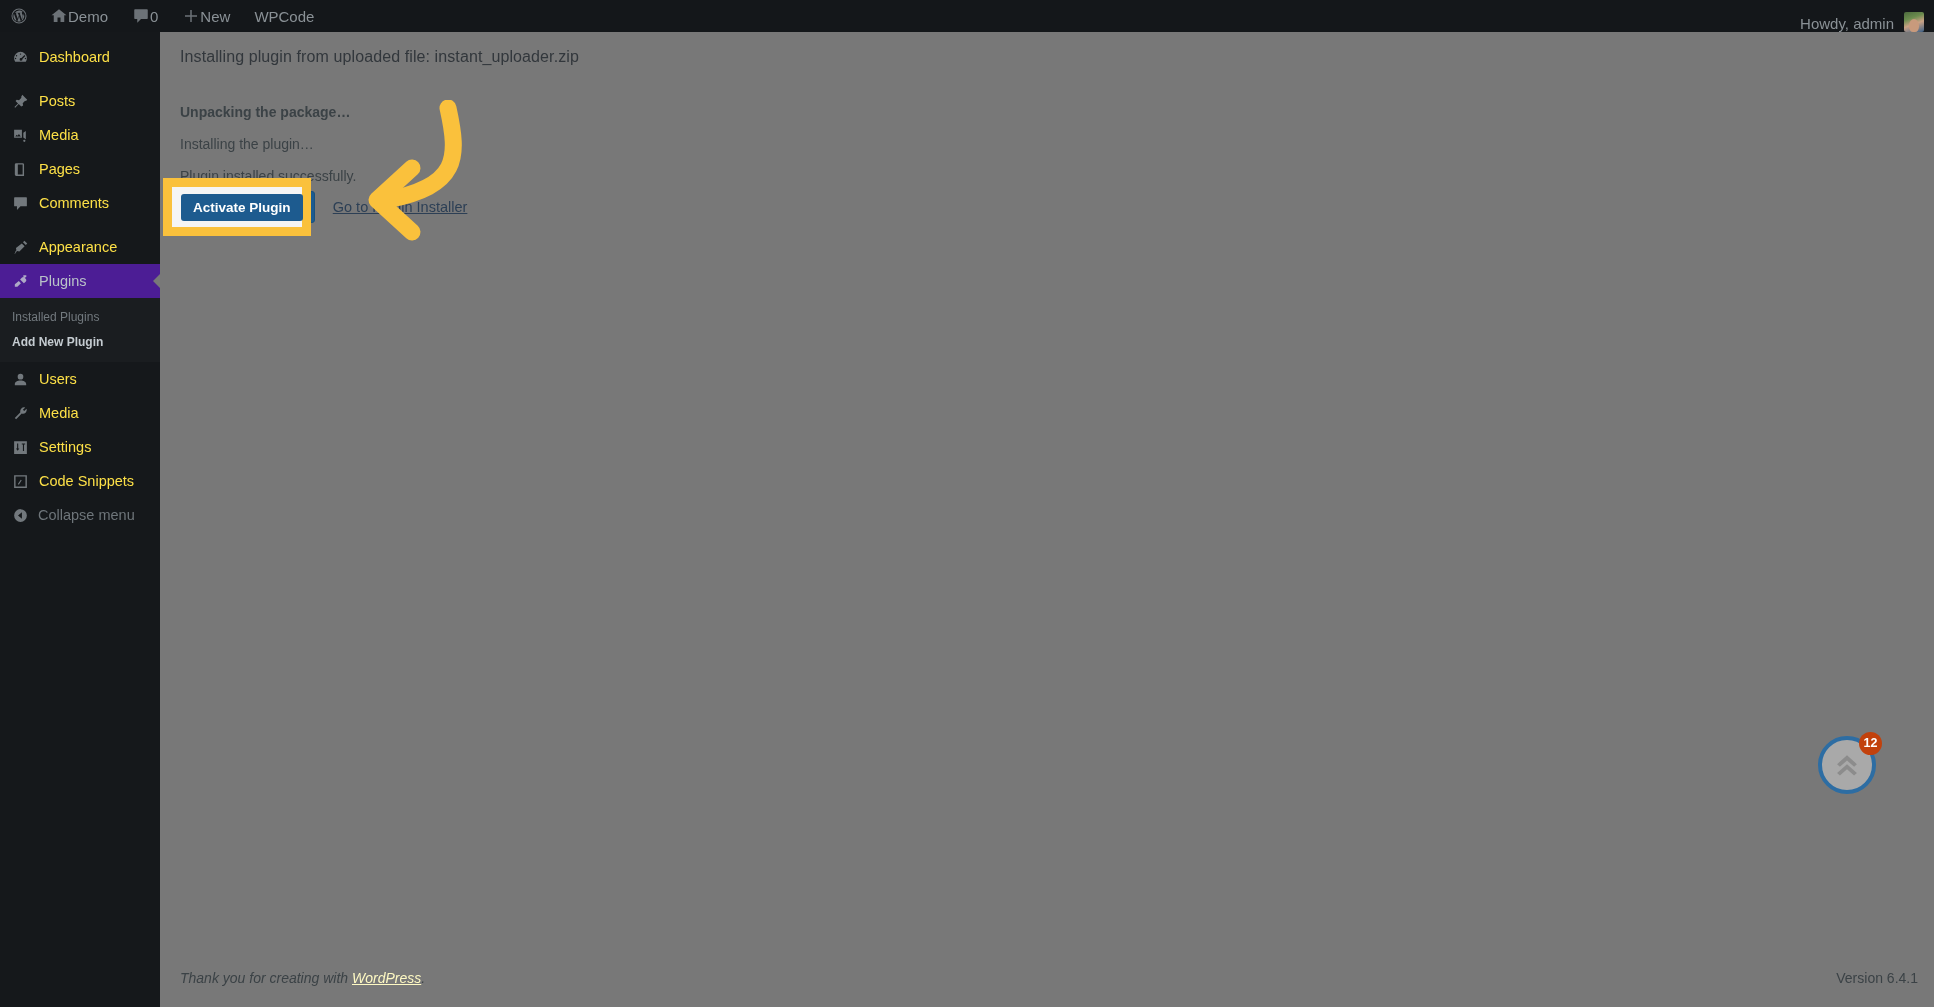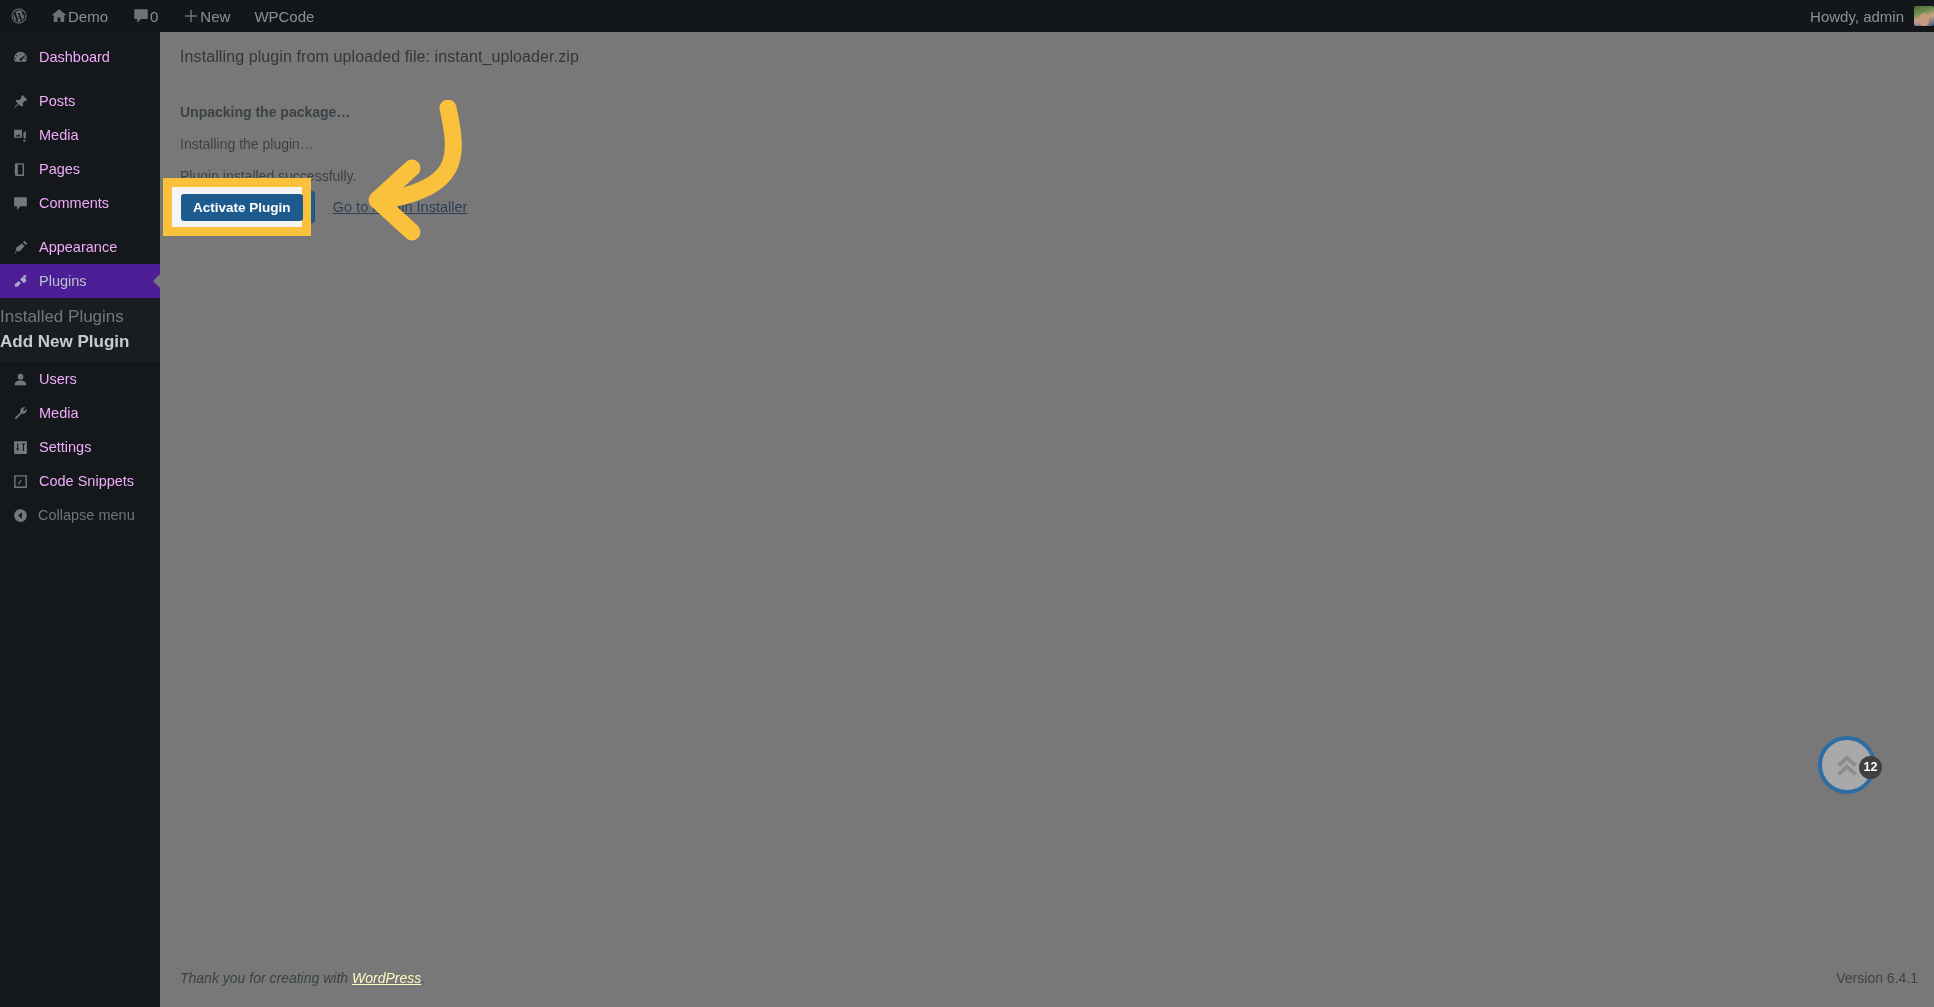--- a/index.html
+++ b/index.html
@@ -29,22 +29,23 @@
     align-items: center;
     height: 32px;
     padding: 0 12px;
     color: #8a9196;
     white-space: nowrap;
   }
   .ab-logo { padding-left: 10px; padding-right: 10px; }
   .ab-spacer { flex: 1 1 auto; }
   .ab-right {
     display: flex;
-    align-items: center;
+    align-items: flex-end;
     gap: 10px;
+    padding-right: 10px;
     height: 32px;
     color: #8a9196;
     font-size: 15px;
   }
   .ab-avatar {
     width: 20px; height: 20px;
     border-radius: 2px;
     background: linear-gradient(160deg,#4c6a3d 0%,#6b8c4e 32%,#caa285 58%,#3b5f86 100%);
     display: block;
     position: relative;
@@ -70,21 +71,21 @@
     background: #15181b;
     z-index: 30;
     padding-top: 8px;
   }
   .menu-item {
     position: relative;
     display: flex;
     align-items: center;
     height: 34px;
     padding: 0 0 0 10px;
-    color: #f0abfc;
+    color: #fde047;
     font-size: 14.5px;
     gap: 9px;
   }
   .menu-item .mi-icon {
     width: 20px; height: 20px;
     display: flex; align-items: center; justify-content: center;
     flex: 0 0 20px;
     opacity: .8;
   }
   .menu-item .mi-icon svg { width: 17px; height: 17px; fill: #8a9196; display:block; }
@@ -101,21 +102,22 @@
     border-top: 8px solid transparent;
     border-bottom: 8px solid transparent;
     border-right: 8px solid #787878;
   }
   .menu-sep { height: 10px; }
   .submenu { background: #1a1d20; padding: 6px 0 8px 0; }
   .submenu-item {
     height: 25px;
     display: flex;
     align-items: center;
-    font-size: 17px;
+    padding-left: 12px;
+    font-size: 12px;
     color: #72797e;
   }
   .submenu-item.current { color: #c5ccd1; font-weight: bold; }
   .menu-item.collapse { color: #6e757a; gap: 8px; }
 
   
   #content {
     position: absolute;
     top: 32px; left: 160px;
     width: 1774px;
@@ -212,29 +214,28 @@
     align-items: center;
     justify-content: center;
   }
   #floating-badge .circle svg { width: 34px; height: 34px; display:block; }
   #floating-badge .count {
     position: absolute;
     right: -6px; top: -4px;
     min-width: 23px; height: 23px;
     padding: 0 4px;
     border-radius: 12px;
-    background: #404040;
+    background: #c2410c;
     color: #fff;
     font-size: 12.5px;
     font-weight: bold;
     display: flex;
     align-items: center;
     justify-content: center;
     line-height: 1;
-    margin-top: 24px;
   }
 
   
   #highlight-box {
     position: absolute;
     left: 163px;
     top: 178px;
     width: 148px;
     height: 58px;
     background: #f5f5f5;

